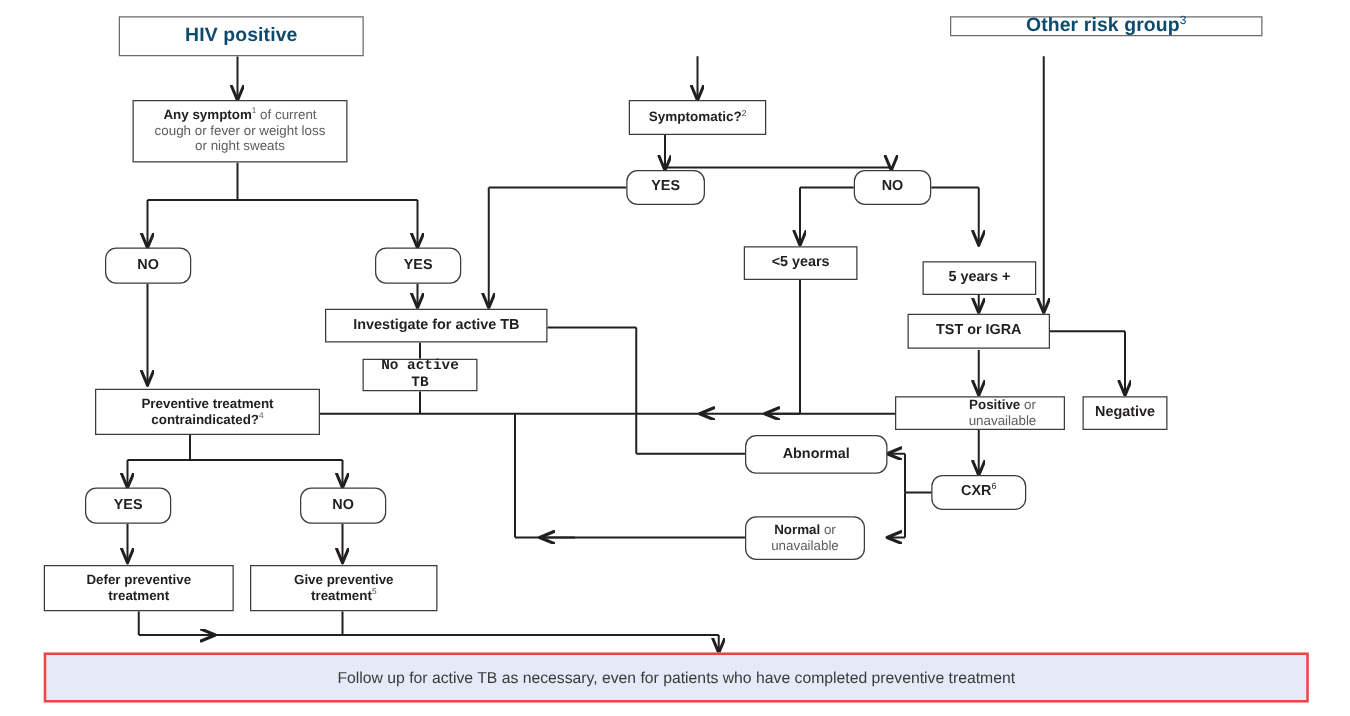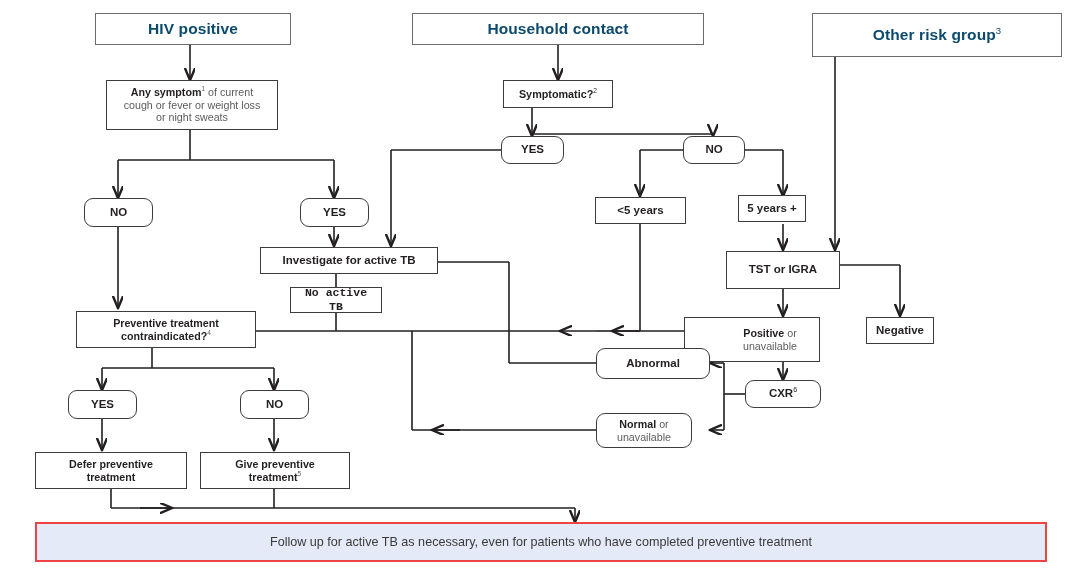--- a/index.html
+++ b/index.html
@@ -117,25 +117,22 @@
       <path d="M111,508 L575,508"></path>
       <path d="M575,508 L575,522" marker-end="url(#ah)"></path>
       <path d="M140,508 L172,508" marker-end="url(#ah)"></path>
     </g>
   </svg>
 
   <div class="node header" style="left:95px;top:13px;width:196px;height:32px;">
     <span class="txt">HIV positive</span>
   </div>
 
-  <div class="node header" style="left:412px;top:13px;width:292px;height:32px;">
-    <span class="txt">Household contact</span>
-  </div>
-
-  <div class="node header" style="left:812px;top:13px;width:250px;height:44px;">
+
+  <div class="node header" style="left:760px;top:13px;width:250px;height:16px;">
     <span class="txt"><span>Other risk group</span><sup>3</sup></span>
   </div>
 
   <div class="node" style="left:106px;top:80px;width:172px;height:50px;">
     <span class="txt multi">
       <b>Any symptom</b><sup>1</sup><span> of current</span><br>
       <span>cough or fever or weight loss</span><br>
       <span>or night sweats</span>
     </span>
   </div>
@@ -157,37 +154,37 @@
   </div>
 
   <div class="node rounded pill" style="left:683px;top:136px;width:62px;height:28px;">
     <span class="txt">NO</span>
   </div>
 
   <div class="node plain" style="left:595px;top:197px;width:91px;height:27px;">
     <span class="txt">&lt;5 years</span>
   </div>
 
-  <div class="node plain" style="left:738px;top:195px;width:68px;height:27px;">
+  <div class="node plain" style="left:738px;top:209px;width:91px;height:27px;">
     <span class="txt">5 years +</span>
   </div>
 
-  <div class="node plain" style="left:726px;top:251px;width:114px;height:38px;justify-content:center;">
+  <div class="node plain" style="left:726px;top:251px;width:114px;height:28px;justify-content:center;">
     <span class="txt">TST or IGRA</span>
   </div>
 
   <div class="node plain" style="left:260px;top:247px;width:178px;height:27px;">
     <span class="txt">Investigate for active TB</span>
   </div>
 
   <div class="node plain" style="left:290px;top:287px;width:92px;height:26px;font-family:Liberation Mono, monospace;">
     <span class="txt">No active TB</span>
   </div>
 
-  <div class="node plain" style="left:684px;top:317px;width:136px;height:45px;padding-left:36px;">
+  <div class="node plain" style="left:716px;top:317px;width:136px;height:27px;padding-left:36px;">
     <span class="txt multi"><b>Positive</b><span> or unavailable</span></span>
   </div>
 
   <div class="node plain" style="left:866px;top:317px;width:68px;height:27px;">
     <span class="txt">Negative</span>
   </div>
 
   <div class="node" style="left:76px;top:311px;width:180px;height:37px;">
     <span class="txt multi">
       <b>Preventive treatment</b><br>

